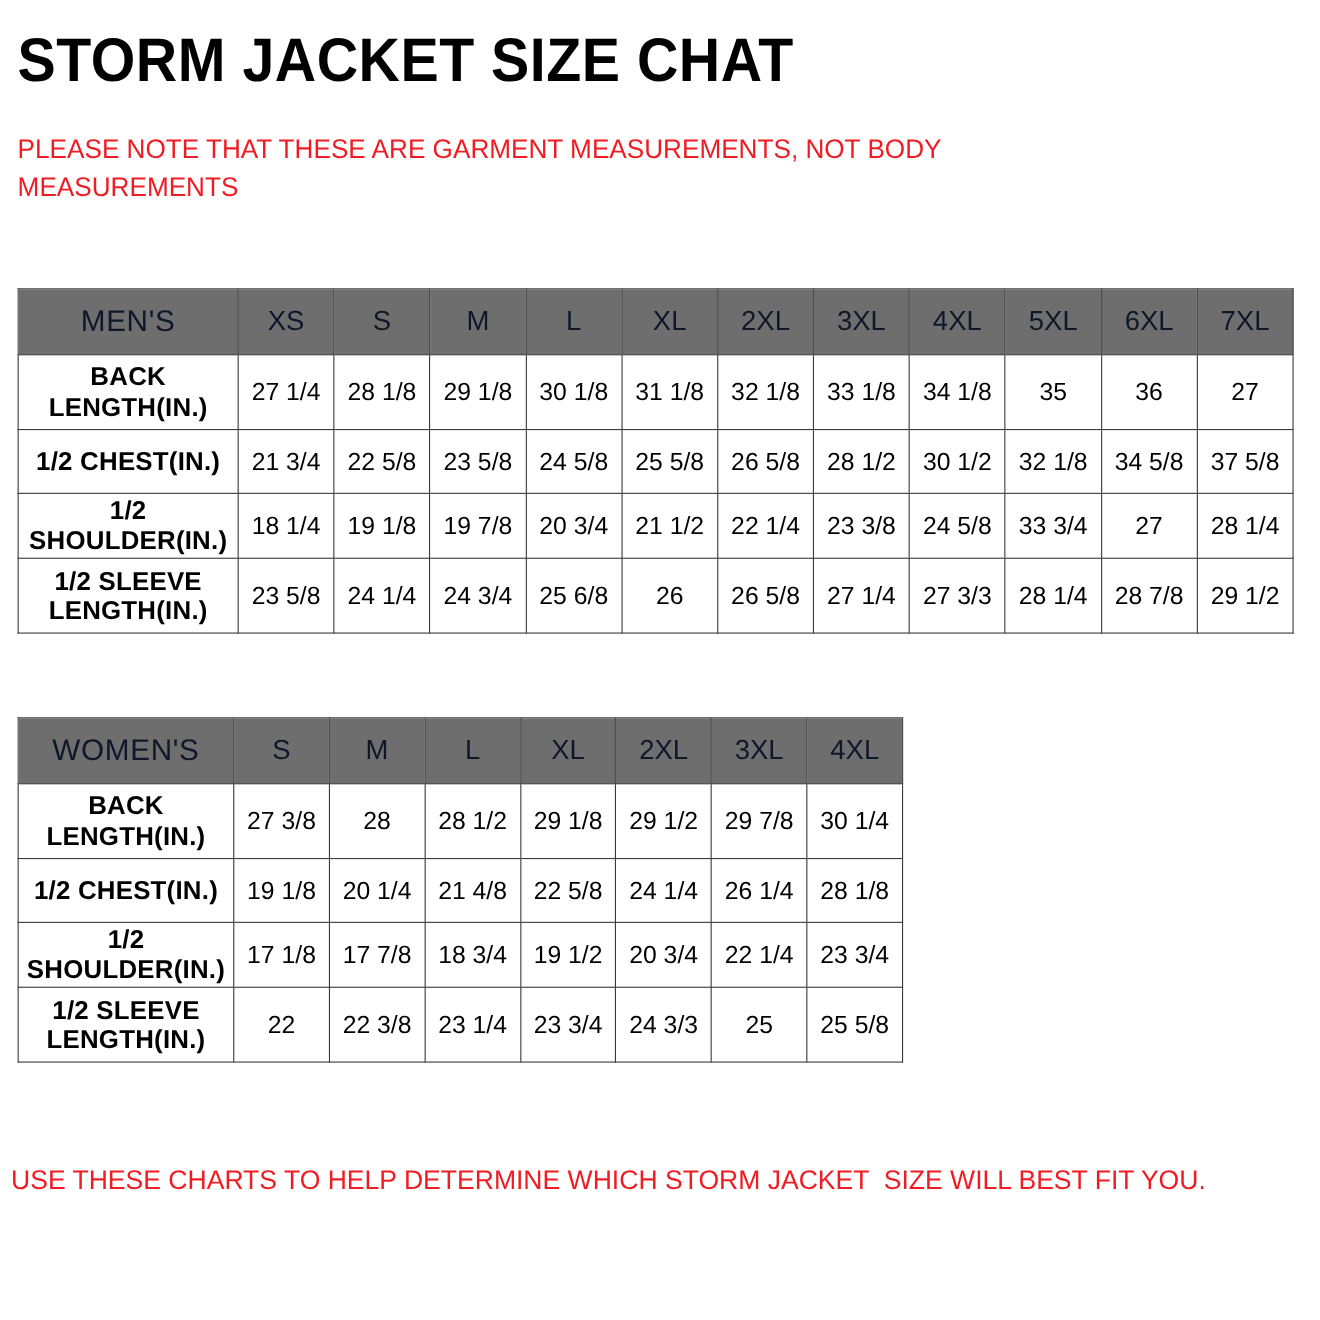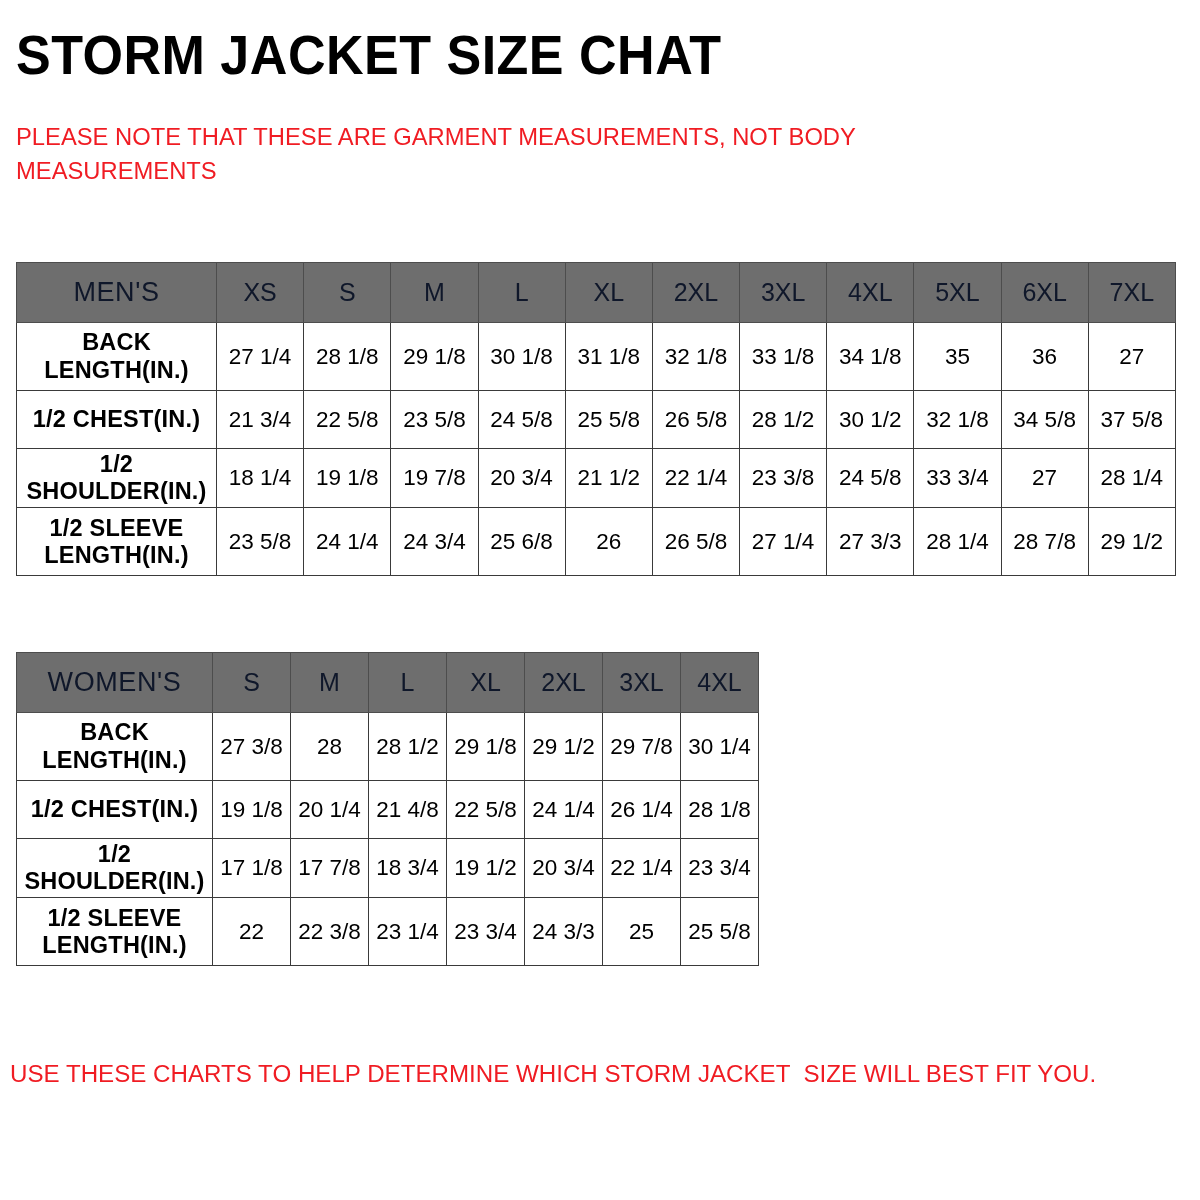--- a/index.html
+++ b/index.html
@@ -105,21 +105,21 @@
     letter-spacing: 0.2px;
     padding: 2px 4px;
   }
   .size-table tbody tr.tall td { height: 68px; }
 
   
   #mens-table { left: 16px; top: 262px; width: 1160px; }
   #mens-table col.labelcol { width: 200px; }
 
   
-  #womens-table { left: 16px; top: 652px; width: 743px; }
+  #womens-table { left: 16px; top: 652px; width: 805px; }
   #womens-table col.labelcol { width: 196px; }
 </style>
 </head>
 <body>
 
 <div class="page">
 
   <div class="title">STORM JACKET SIZE CHAT</div>
 
   <div class="note-top">PLEASE NOTE THAT THESE ARE GARMENT MEASUREMENTS, NOT BODY MEASUREMENTS</div>

